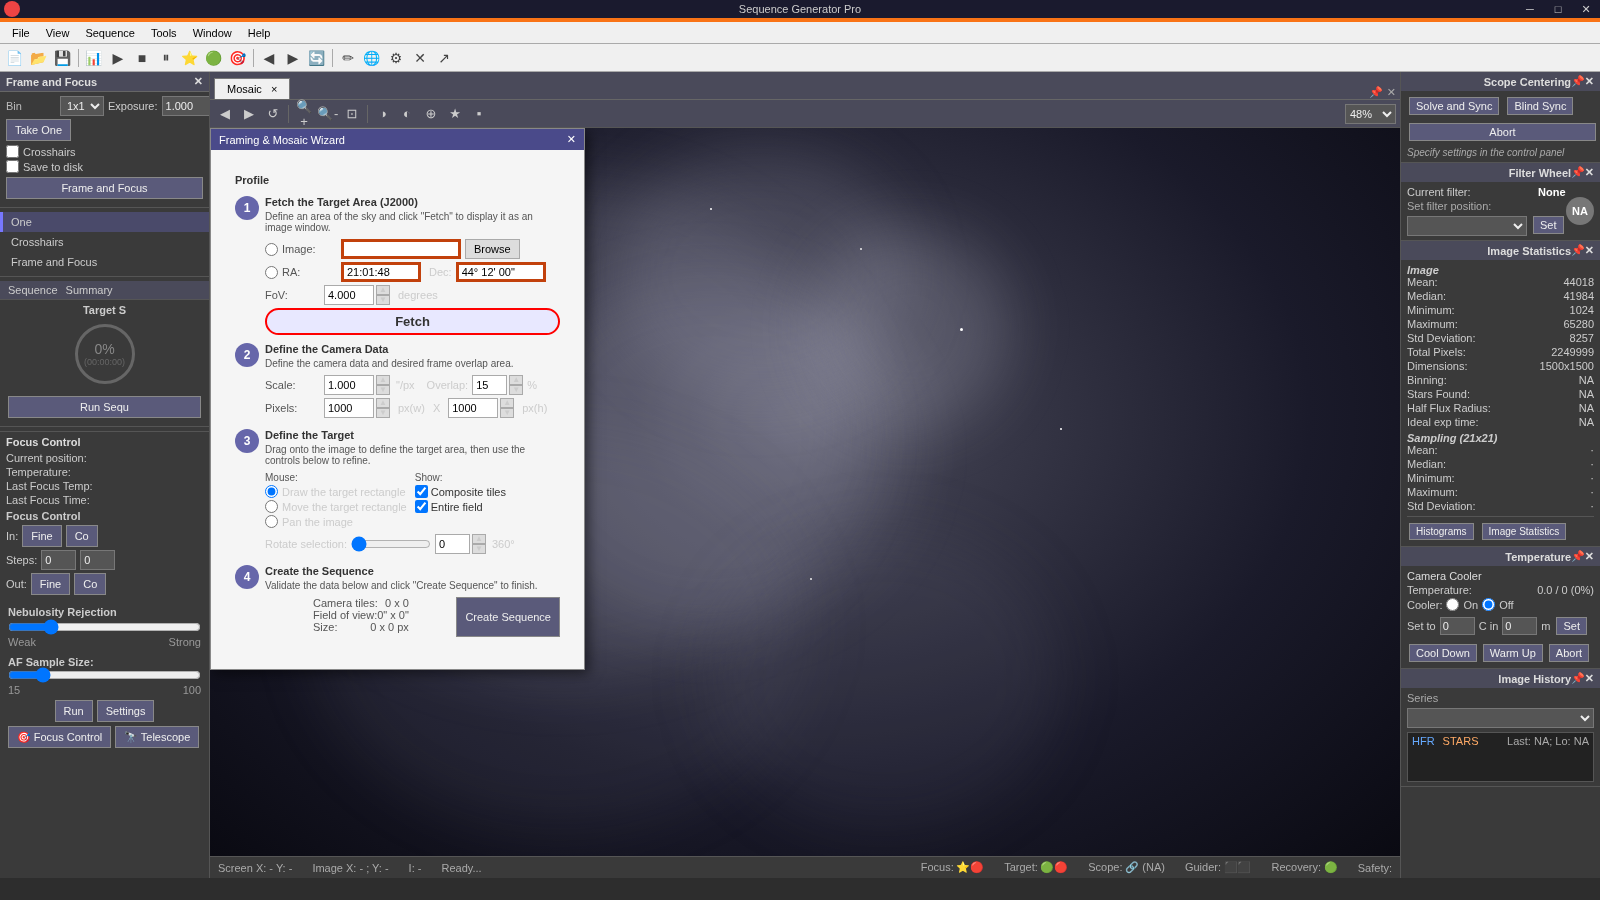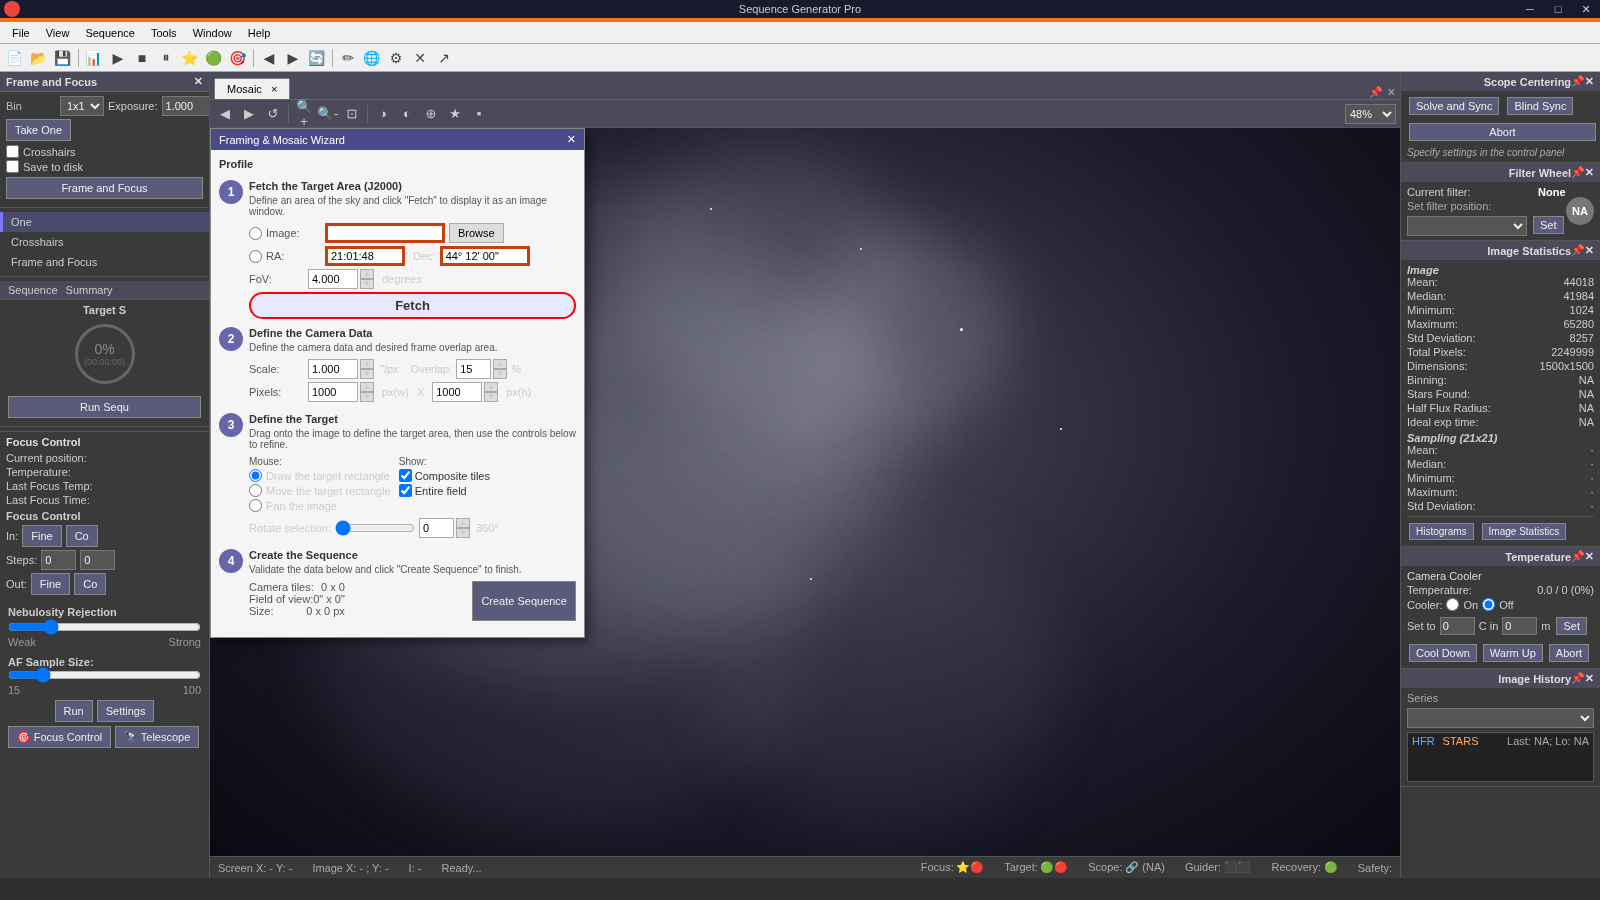--- a/index.html
+++ b/index.html
@@ -88,39 +88,39 @@
     .radio-row { display: flex; align-items: center; gap: 4px; margin-bottom: 2px; }
     .temp-btn-row { display: flex; gap: 2px; justify-content: flex-start; margin-top: 5px; }
     .temp-input { background: #555; color: #eee; border: 1px solid #777; width: 35px; height: 18px; padding: 1px 2px; }
     .hist-bar { height: 50px; background: #222; border: 1px solid #555; position: relative; overflow: hidden; }
 
     
     .wizard-overlay { position: absolute; top: 0; left: 0; z-index: 100; }
     .wizard-window { background: #f0f0f0; border: 1px solid #888; width: 375px; box-shadow: 4px 4px 12px rgba(0,0,0,0.5); }
     .wizard-title-bar { background: #4a4a8a; color: #fff; padding: 4px 8px; display: flex; justify-content: space-between; align-items: center; }
     .wizard-close { cursor: pointer; color: #fff; }
-    .wizard-body { padding: 8px; background: #f5f5f5; }
+    .wizard-body { padding: 24px; background: #f5f5f5; }
     .wizard-section-title { font-weight: bold; color: #333; margin-bottom: 4px; font-size: 11px; }
     .wizard-desc { color: #555; font-size: 10px; margin-bottom: 6px; }
     .step-box { display: flex; gap: 6px; margin-bottom: 8px; }
     .step-num { width: 24px; height: 24px; border-radius: 50%; background: #6666aa; color: #fff; display: flex; align-items: center; justify-content: center; font-weight: bold; flex-shrink: 0; font-size: 12px; }
     .step-content { flex: 1; }
     .step-title { font-weight: bold; color: #333; margin-bottom: 3px; }
     .wiz-row { display: flex; align-items: center; gap: 4px; margin-bottom: 3px; }
     .wiz-label { color: #555; min-width: 55px; }
     .wiz-input { border: 3px solid #c2410c; padding: 1px 3px; height: 20px; width: 120px; background: #fff; }
     .wiz-select { border: 1px solid #aaa; height: 20px; background: #fff; width: 150px; }
     .wiz-btn { background: #ddd; border: 1px solid #aaa; padding: 2px 8px; cursor: pointer; height: 20px; }
     .fetch-btn { background: #e8e8ff; border: 2px solid red; padding: 4px 0; cursor: pointer; width: 100%; font-size: 13px; font-weight: bold; color: #333; border-radius: 20px; }
     .spin-input { display: flex; align-items: center; gap: 2px; }
     .spin-input input { width: 50px; border: 1px solid #aaa; padding: 1px 3px; height: 20px; }
     .spin-arrows { display: flex; flex-direction: column; }
     .spin-arrow { width: 14px; height: 10px; background: #ddd; border: 1px solid #aaa; display: flex; align-items: center; justify-content: center; cursor: pointer; font-size: 8px; line-height: 1; }
     .check-wiz { display: flex; align-items: center; gap: 3px; margin-bottom: 2px; color: #333; }
-    .wiz-info-row { display: flex; justify-content: space-between; font-size: 10px; color: #555; }
+    .wiz-info-row { display: flex; justify-content: space-between; font-size: 10px; color: #555; margin-left: 48px; }
   </style>
 </head>
 <body>
 
 <div class="title-bar">
   <span class="win-ctrl app-icon"></span>
   <span>Sequence Generator Pro</span>
   <div class="win-controls">
     <div class="win-ctrl">─</div>
     <div class="win-ctrl">□</div>

